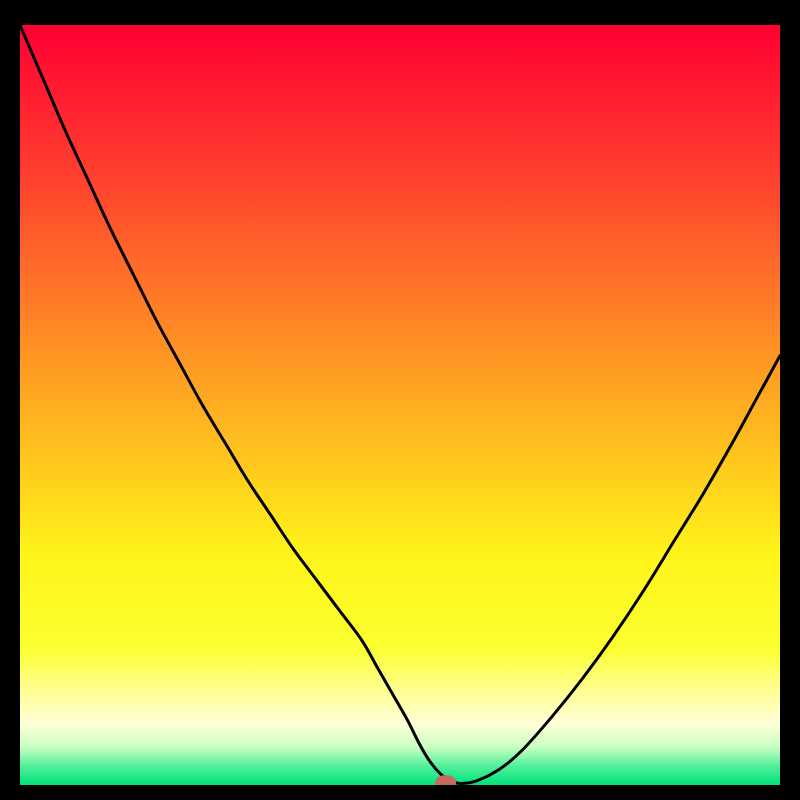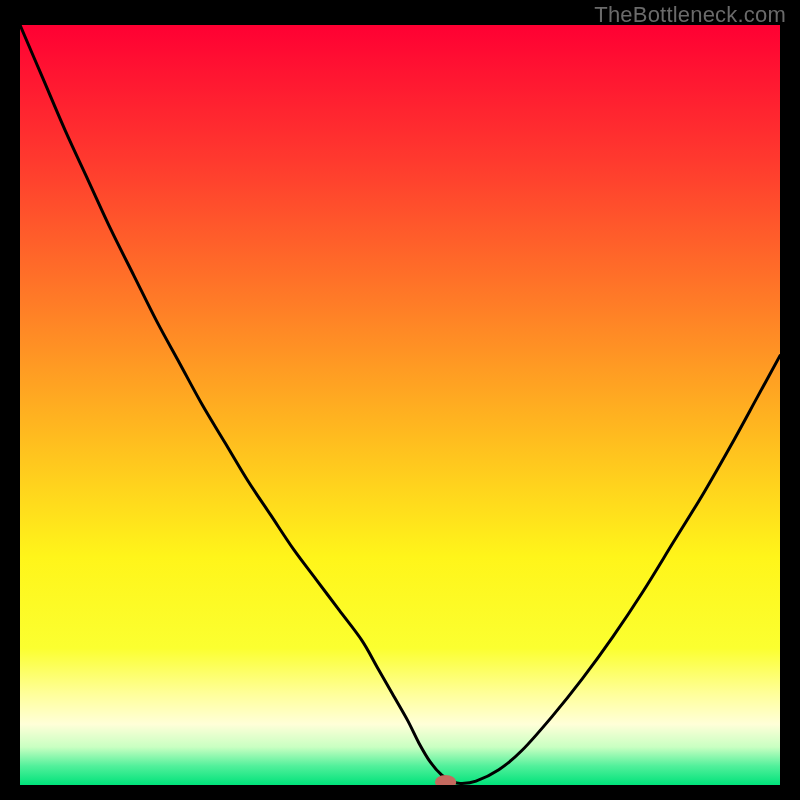--- a/index.html
+++ b/index.html
@@ -33,21 +33,20 @@
     top: 25px;
     width: 760px;
     height: 760px;
   }
   svg { display: block; }
 </style>
 </head>
 <body>
 
 <div class="frame">
-  <div class="watermark">TheBottleneck.com</div>
   <div class="plot">
     <svg id="svg" width="760" height="760" viewBox="0 0 760 760">
       <defs>
         <linearGradient id="bg-grad" x1="0" y1="0" x2="0" y2="1">
             <stop offset="0%" stop-color="#ff0033"></stop>
             <stop offset="18%" stop-color="#ff3a2e"></stop>
             <stop offset="36%" stop-color="#ff7a27"></stop>
             <stop offset="54%" stop-color="#ffbb1f"></stop>
             <stop offset="70%" stop-color="#fff51a"></stop>
             <stop offset="82%" stop-color="#fbff30"></stop>

